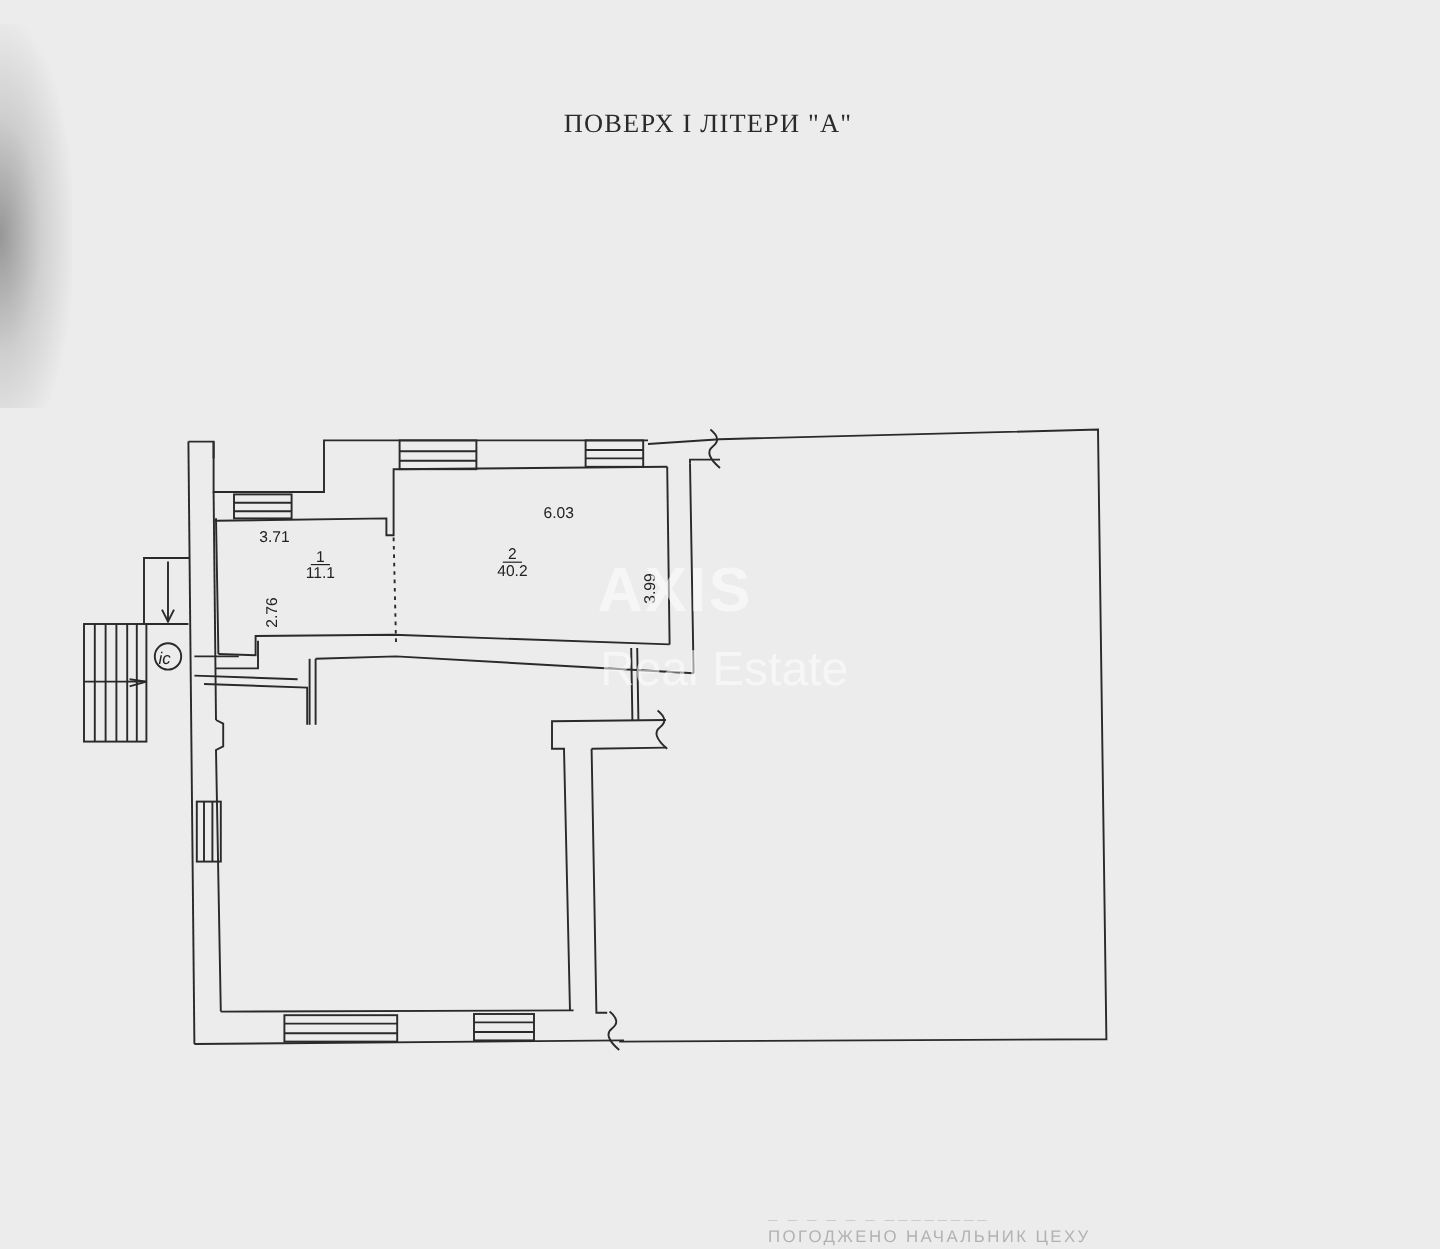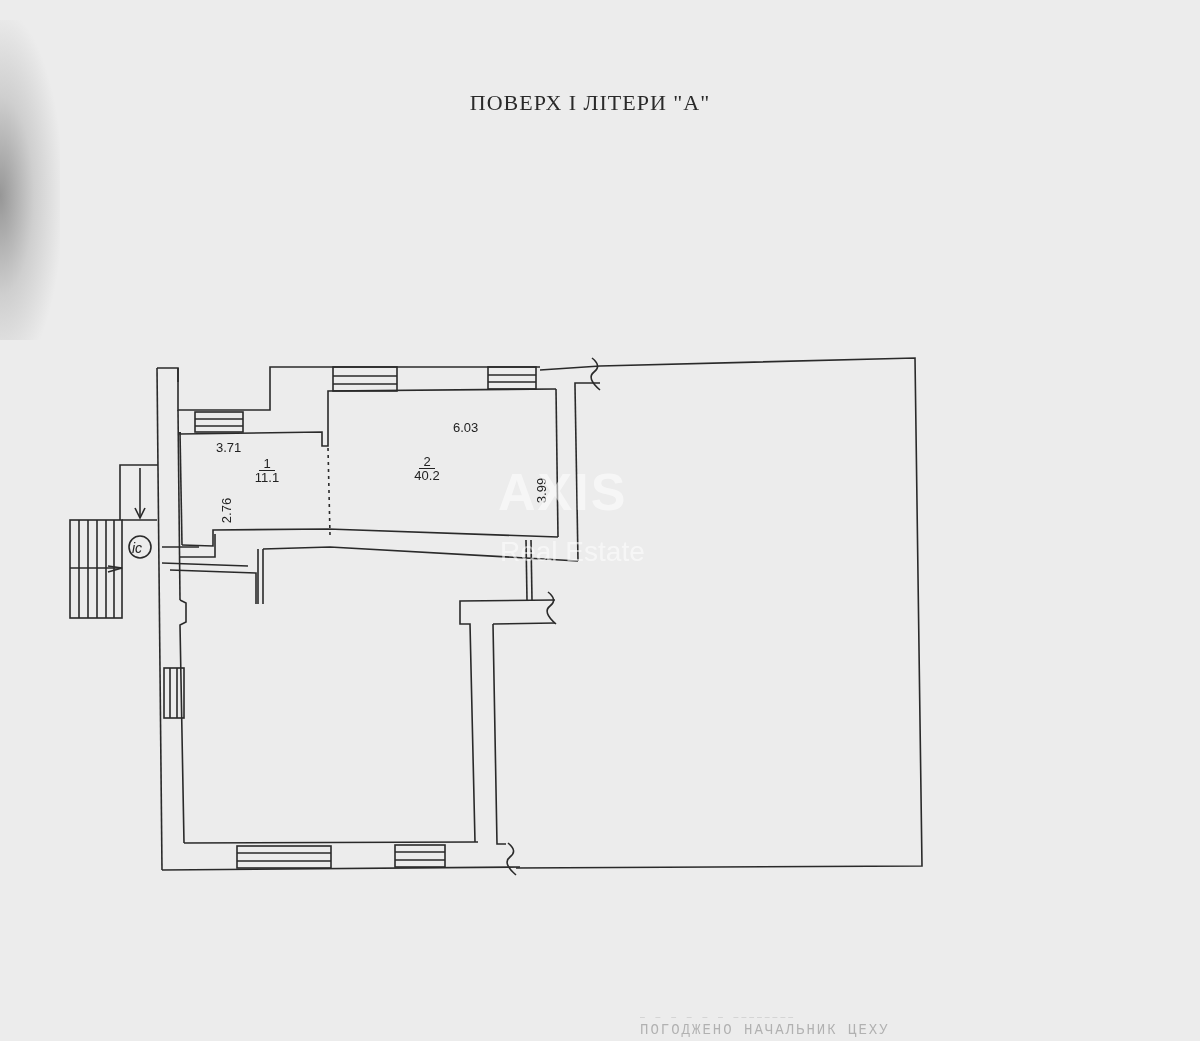--- a/index.html
+++ b/index.html
@@ -5,22 +5,22 @@
   html,body{margin:0;padding:0;}
   body{width:1200px;height:1041px;background:#ececec;position:relative;overflow:hidden;font-family:"Liberation Serif",serif;}
   .scan-edge{position:absolute;left:0;top:20px;width:60px;height:320px;
     background:radial-gradient(ellipse at 0% 55%, rgba(80,80,80,0.55) 0%, rgba(120,120,120,0.25) 40%, rgba(236,236,236,0) 75%);}
   .title{position:absolute;left:0;width:1200px;top:90px;text-align:center;font-size:22px;letter-spacing:1px;color:#2a2a2a;padding-right:20px;box-sizing:border-box;}
   svg.plan{position:absolute;left:0;top:0;}
   .lbl{position:absolute;font-family:"Liberation Sans",sans-serif;font-size:13px;color:#222;}
   .vert{transform:rotate(-90deg);transform-origin:center;}
   .watermark{position:absolute;font-family:"Liberation Sans",sans-serif;color:rgba(255,255,255,0.55);}
   .wm1{left:498px;top:462px;font-size:52px;font-weight:bold;letter-spacing:2px;}
-  .wm2{left:500px;top:536px;font-size:28px;}
-  .footer{position:absolute;left:640px;top:1012px;font-size:14px;color:#999;letter-spacing:2px;font-family:Liberation Mono, monospace;opacity:.7;}
+  .wm2{left:500px;top:536px;font-size:40px;}
+  .footer{position:absolute;left:640px;top:1012px;font-size:14px;color:#999;letter-spacing:2px;font-family:Liberation Sans, sans-serif;opacity:.7;}
   .footer .l1{font-size:8px;color:#aaa;display:block;margin-bottom:1px;letter-spacing:3px;}
   .frac{position:absolute;text-align:center;font-family:"Liberation Sans",sans-serif;font-size:13px;color:#222;line-height:13px;}
   .frac .num{border-bottom:1px solid #222;display:inline-block;padding:0 4px;}
 </style>
 </head>
 <body>
 
 <div class="scan-edge"></div>
 
 <div class="title">ПОВЕРХ І ЛІТЕРИ "А"</div>

